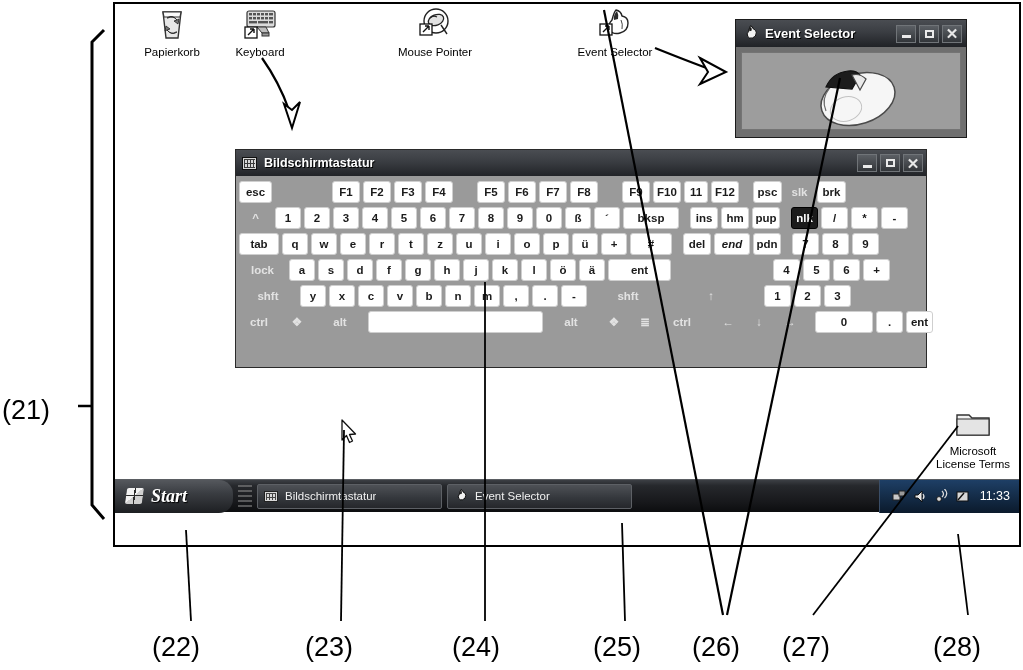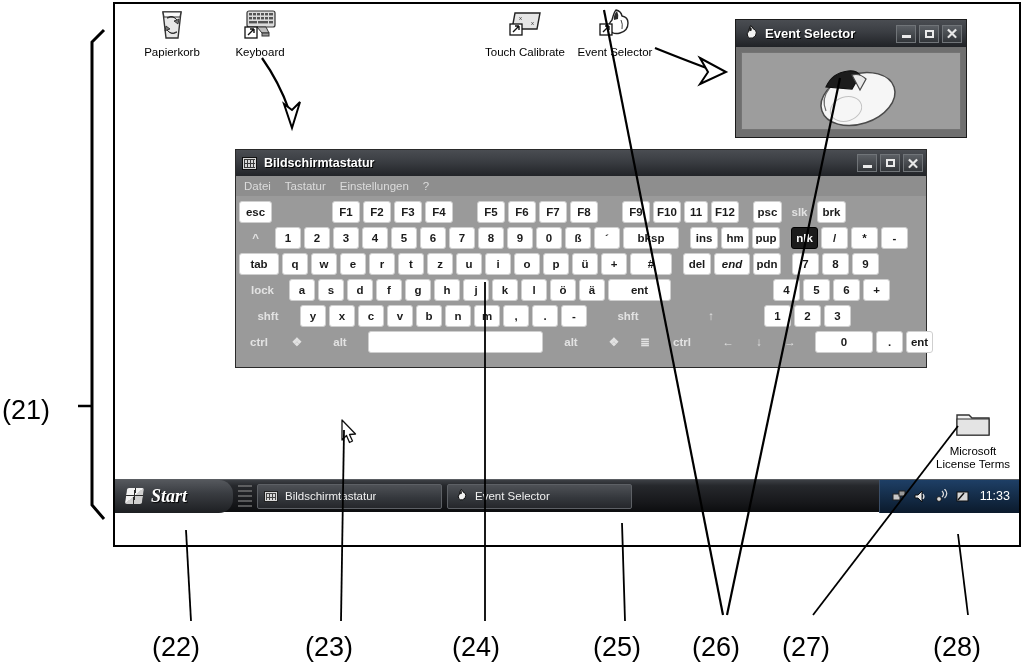--- a/index.html
+++ b/index.html
@@ -268,33 +268,34 @@
             </g>
             <path d="M19 19 l5 6 h7 l-3 -6z" fill="#bfbfbf" stroke="#333" stroke-width="1"></path>
             <rect x="24" y="25" width="7" height="3" fill="#9a9a9a" stroke="#333" stroke-width="1"></rect>
             <rect x="7" y="19" width="12" height="11" fill="#fff" stroke="#111" stroke-width="1.3"></rect>
             <path d="M10 27 L16 21 M16 21 h-4 M16 21 v4" stroke="#111" stroke-width="1.4" fill="none"></path>
           </svg>
         </span>
         <span class="lbl">Keyboard</span>
       </div>
 
-
-      <div class="dicon" style="left:362px;top:4px;">
+      <div class="dicon" style="left:272px;top:4px;">
         <span class="glyph">
           <svg width="44" height="36" viewBox="0 0 44 36">
-            <path d="M12 5 L37 5 L34 21 L9 21 Z" fill="#e6e6e6" stroke="#222" stroke-width="1.4"></path>
-            <text x="16" y="12" font-size="6" fill="#333" font-family="sans-serif">x</text>
-            <text x="28" y="17" font-size="6" fill="#333" font-family="sans-serif">x</text>
+            <circle cx="23" cy="13" r="12" fill="#fff" stroke="#222" stroke-width="1.4"></circle>
+            <ellipse cx="23" cy="12" rx="8" ry="5.2" fill="#e2e2e2" stroke="#222" stroke-width="1.3" transform="rotate(-22 23 12)"></ellipse>
+            <path d="M17 10 q3 -3 7 -1" stroke="#222" stroke-width="1.2" fill="none"></path>
+            <path d="M28 17 l6 9" stroke="#222" stroke-width="1.4" fill="none"></path>
             <rect x="7" y="16" width="12" height="11" fill="#fff" stroke="#111" stroke-width="1.3"></rect>
             <path d="M10 24 L16 18 M16 18 h-4 M16 18 v4" stroke="#111" stroke-width="1.4" fill="none"></path>
           </svg>
         </span>
-        <span class="lbl">Touch Calibrate</span>
-      </div>
+        <span class="lbl">Mouse Pointer</span>
+      </div>
+
 
       <div class="dicon" style="left:452px;top:4px;">
         <span class="glyph">
           <svg width="44" height="36" viewBox="0 0 44 36">
             <path d="M23 2 q5 1 6 6 q6 1 6 7 q0 8 -8 10 q-7 2 -10 -3 q-3 -5 2 -10 q2 -8 4 -10z" fill="#ffffff" stroke="#222" stroke-width="1.4"></path>
             <path d="M24 3 q2 4 1 8 l-4 1 q-1 -5 3 -9z" fill="#2b2b2b"></path>
             <path d="M28 12 q2 4 1 9" stroke="#444" stroke-width="1" fill="none"></path>
             <rect x="7" y="16" width="12" height="11" fill="#fff" stroke="#111" stroke-width="1.3"></rect>
             <path d="M10 24 L16 18 M16 18 h-4 M16 18 v4" stroke="#111" stroke-width="1.4" fill="none"></path>
           </svg>
@@ -327,26 +328,20 @@
             <span class="winbtn">
                 <span class="mn"></span>
               </span>
             <span class="winbtn">
                 <span class="mx"></span>
               </span>
             <span class="winbtn">
                 <span class="cl">✕</span>
               </span>
           </span>
-        </div>
-        <div id="kbmenu">
-          <span>Datei</span>
-          <span>Tastatur</span>
-          <span>Einstellungen</span>
-          <span>?</span>
         </div>
         <div id="kbbody">
             <div class="krow">
               <span class="key" style="width: 33px; min-width: 33px;">esc</span>
               <span class="key blank" style="width: 18px; min-width: 18px;"></span>
               <span class="key" style="width: 28px; min-width: 28px; margin-left: 36px;">F1</span>
               <span class="key" style="width: 28px; min-width: 28px;">F2</span>
               <span class="key" style="width: 28px; min-width: 28px;">F3</span>
               <span class="key" style="width: 28px; min-width: 28px;">F4</span>
               <span class="key blank" style="width: 18px; min-width: 18px;"></span>

